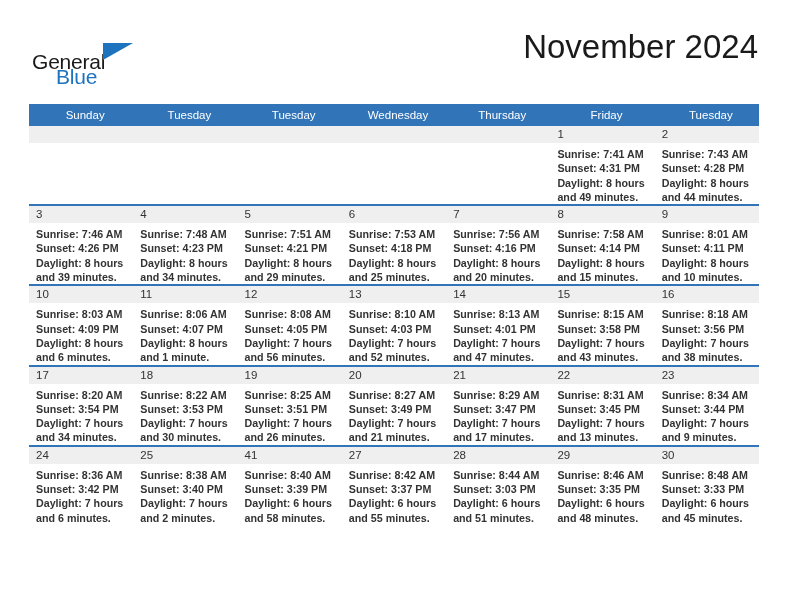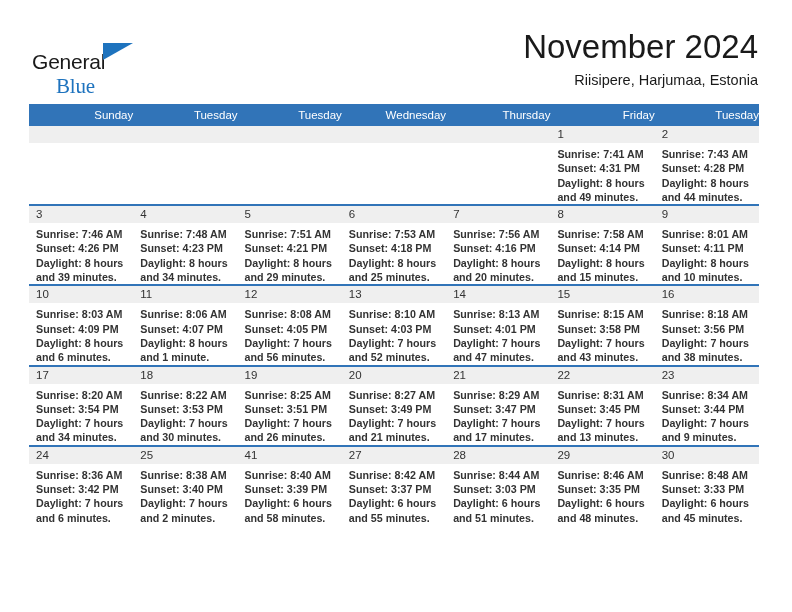--- a/index.html
+++ b/index.html
@@ -41,25 +41,25 @@
     left: 0;
     top: 14px;
     font-size: 21px;
     letter-spacing: -0.2px;
     color: #1a1a1a;
     font-family: "Liberation Sans", sans-serif;
   }
   .logo-blue {
     position: absolute;
     left: 24px;
-    top: 38px;
+    top: 29px;
     font-size: 21px;
     letter-spacing: -0.2px;
     color: #1e73be;
-    font-family: Liberation Serif, serif;
+    font-family: Liberation Sans, sans-serif;
   }
   .logo-triangle {
     position: absolute;
     left: 71px;
     top: 7px;
     width: 0;
     height: 0;
     border-left: 30px solid #1e73be;
     border-bottom: 17px solid transparent;
   }
@@ -92,21 +92,21 @@
     top: 104px;
     width: 730px;
     border-collapse: collapse;
     table-layout: fixed;
   }
   .calendar th {
     background: #3174b8;
     color: #ffffff;
     font-size: 11.5px;
     font-weight: normal;
-    text-align: right;
+    text-align: center;
     padding: 5px 0 5px 8px;
     height: 11px;
     line-height: 12px;
   }
   .calendar td {
     vertical-align: top;
     padding: 0;
     border-top: 2px solid #3174b8;
     height: 74px;
   }
@@ -143,21 +143,20 @@
   <div class="header">
 
     <div class="logo">
       <span class="logo-general">General</span>
       <span class="logo-triangle"></span>
       <span class="logo-blue">Blue</span>
     </div>
 
     <div class="title-block">
       <div class="cal-title">November 2024</div>
-      <div class="cal-subtitle">Riisipere, Harjumaa, Estonia</div>
     </div>
 
   </div>
 
   <table class="calendar">
     <thead>
       <tr>
         <th>Sunday</th>
         <th>Tuesday</th>
         <th>Tuesday</th>

